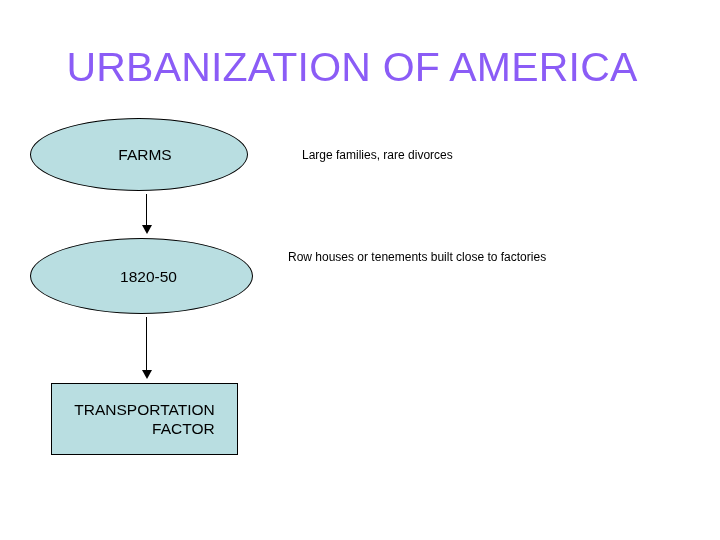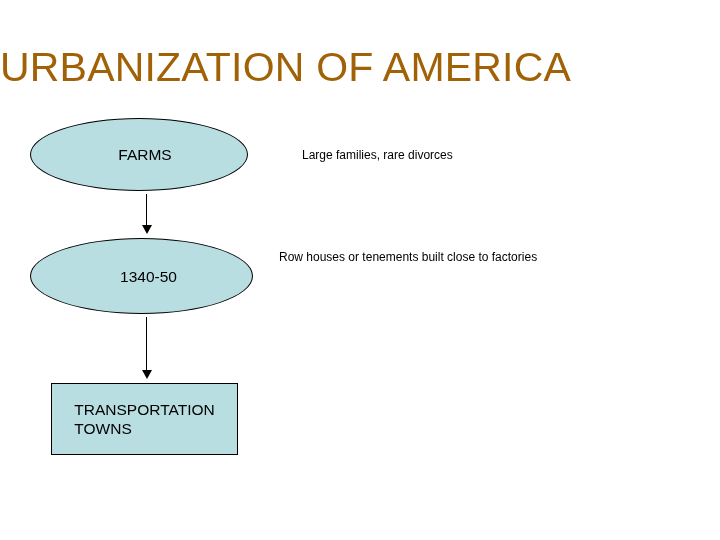--- a/index.html
+++ b/index.html
@@ -20,38 +20,39 @@
     height: 540px;
     background: #ffffff;
   }
 
   
   .slide-title {
     position: absolute;
     left: 0;
     top: 44px;
     width: 704px;
+    text-align: center;
     font-size: 41px;
     line-height: 46px;
     font-weight: normal;
     letter-spacing: 0.2px;
     white-space: nowrap;
-    color: #a16207;
+    color: #8b5cf6;
   }
 
   
   .node {
     position: absolute;
     box-sizing: border-box;
     background: #b9dee1;
     border: 1px solid #000000;
     display: flex;
     align-items: center;
     justify-content: center;
-    text-align: left;
+    text-align: right;
   }
   .node.ellipse {
     border-radius: 50%;
   }
   .node .node-text {
     font-size: 15.5px;
     line-height: 19px;
     white-space: nowrap;
     color: #000000;
   }
@@ -129,21 +130,21 @@
     font-size: 12px;
     line-height: 19px;
     white-space: nowrap;
     color: #000000;
   }
   #annotation-families {
     left: 302px;
     top: 146px;
   }
   #annotation-row-houses {
-    left: 279px;
+    left: 288px;
     top: 248px;
   }
 </style>
 </head>
 <body>
 
 <div id="slide">
 
   <div class="slide-title">URBANIZATION OF AMERICA</div>
 
@@ -151,33 +152,33 @@
     <span class="node-text">FARMS</span>
   </div>
 
   <div class="arrow" id="arrow-farms-to-factory">
     <div class="stem"></div>
     <div class="head"></div>
   </div>
 
   <div class="node ellipse" id="node-factory-towns">
     <span class="node-text">
-      <span>1340-50</span><br>
+      <span>1820-50</span><br>
     </span>
   </div>
 
   <div class="arrow" id="arrow-factory-to-transport">
     <div class="stem"></div>
     <div class="head"></div>
   </div>
 
   <div class="node rect" id="node-transportation">
     <span class="node-text">
       <span>TRANSPORTATION</span><br>
-      <span>TOWNS</span>
+      <span>FACTOR</span>
     </span>
   </div>
 
   <div class="annotation" id="annotation-families">Large families, rare divorces</div>
 
   <div class="annotation" id="annotation-row-houses">Row houses or tenements built close to factories</div>
 
 </div>
 
 </body></html>

